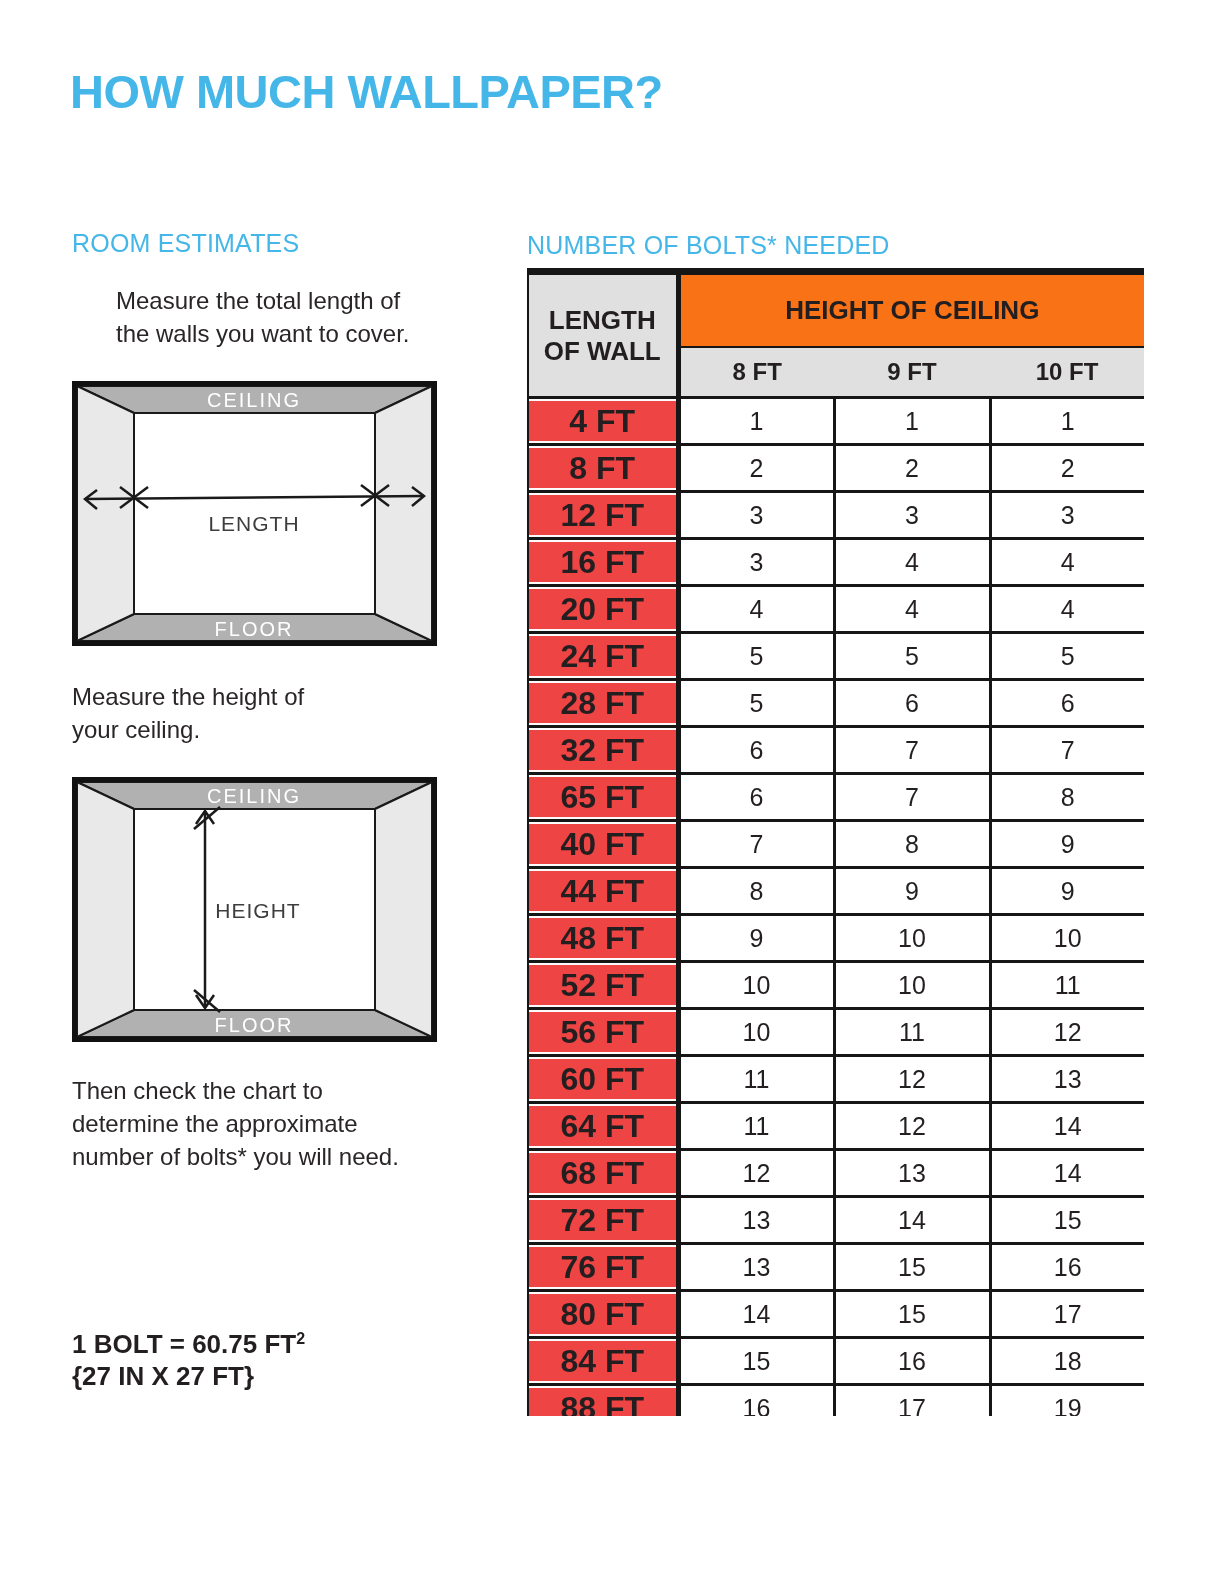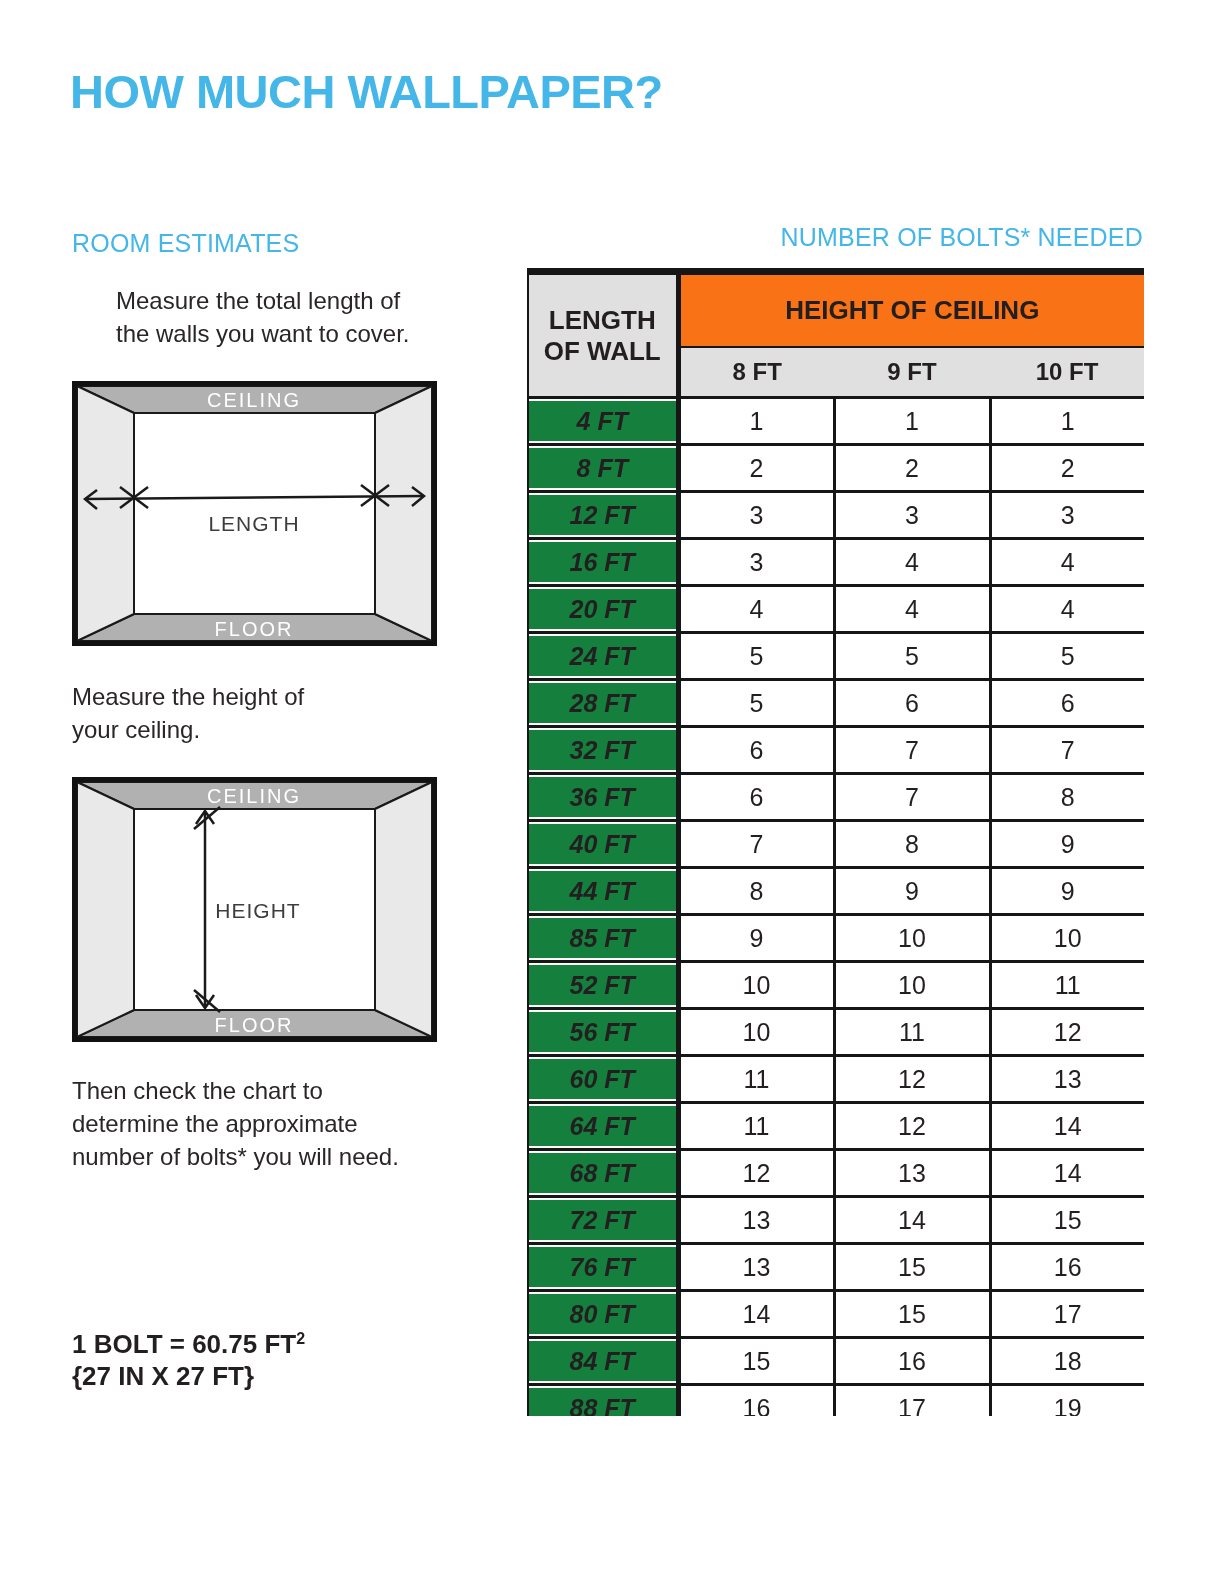--- a/index.html
+++ b/index.html
@@ -11,21 +11,21 @@
   .pre { white-space:pre-line; }
 
   #page-title {
     left:70px; top:64px; font-size:47px; font-weight:bold;
     color:#45b6e8; letter-spacing:-0.5px;
   }
   .section-heading {
     font-size:25px; font-weight:normal; color:#45b6e8; letter-spacing:0.2px;
   }
   #room-heading { left:72px; top:229px; }
-  #table-heading { left:527px; top:223px; width:616px; text-align:right; }
+  #table-heading { left:527px; top:231px; width:616px; text-align:left; }
 
   .body-text { font-size:24px; line-height:33px; color:#2a2627; }
   #step-length { left:72px; top:284px;margin-left:44px; }
   #step-height { left:72px; top:680px; }
   #step-chart  { left:72px; top:1074px; }
 
   #diagram1 { left:72px; top:381px; }
   #diagram2 { left:72px; top:777px; }
   svg { display:block; }
 
@@ -49,24 +49,23 @@
   #bolt-table .colgroup-head {
     background:#f97316; font-size:26px; font-weight:bold;
     border-bottom:2px solid #161616; height:71px;
   }
   #bolt-table .sub-head {
     background:#e0e0e0; font-size:24px; font-weight:bold;
     border-bottom:3px solid #161616; height:48px;
   }
   #bolt-table tbody tr { height:47px; }
   #bolt-table tbody th {
-    background:#15803d; font-size:25px; font-weight:bold;
+    background:#ef4444; font-size:32px; font-weight:bold;
     border-right:5px solid #161616; border-bottom:3px solid #161616;
     box-shadow: inset 0 2px 0 #fbfbfb, inset 0 -2px 0 #fbfbfb;
-    font-style: italic;
   }
   #bolt-table tbody td {
     background:#ffffff; font-size:25px; font-weight:normal; color:#231f20;
     border-bottom:3px solid #161616; border-right:3px solid #161616;
   }
   #bolt-table tbody td:last-child { border-right:none; }
   #bolt-table tfoot tr { height:7px; }
   #bolt-table tfoot td { border:none; background:transparent; }
   #bolt-table tfoot td.sliver { background:#e0e0e0; }
 </style>
@@ -205,39 +204,39 @@
             <td>6</td>
             <td>6</td>
           </tr>
           <tr>
             <th>32 FT</th>
             <td>6</td>
             <td>7</td>
             <td>7</td>
           </tr>
           <tr>
-            <th>36 FT</th>
+            <th>65 FT</th>
             <td>6</td>
             <td>7</td>
             <td>8</td>
           </tr>
           <tr>
             <th>40 FT</th>
             <td>7</td>
             <td>8</td>
             <td>9</td>
           </tr>
           <tr>
             <th>44 FT</th>
             <td>8</td>
             <td>9</td>
             <td>9</td>
           </tr>
           <tr>
-            <th>85 FT</th>
+            <th>48 FT</th>
             <td>9</td>
             <td>10</td>
             <td>10</td>
           </tr>
           <tr>
             <th>52 FT</th>
             <td>10</td>
             <td>10</td>
             <td>11</td>
           </tr>

